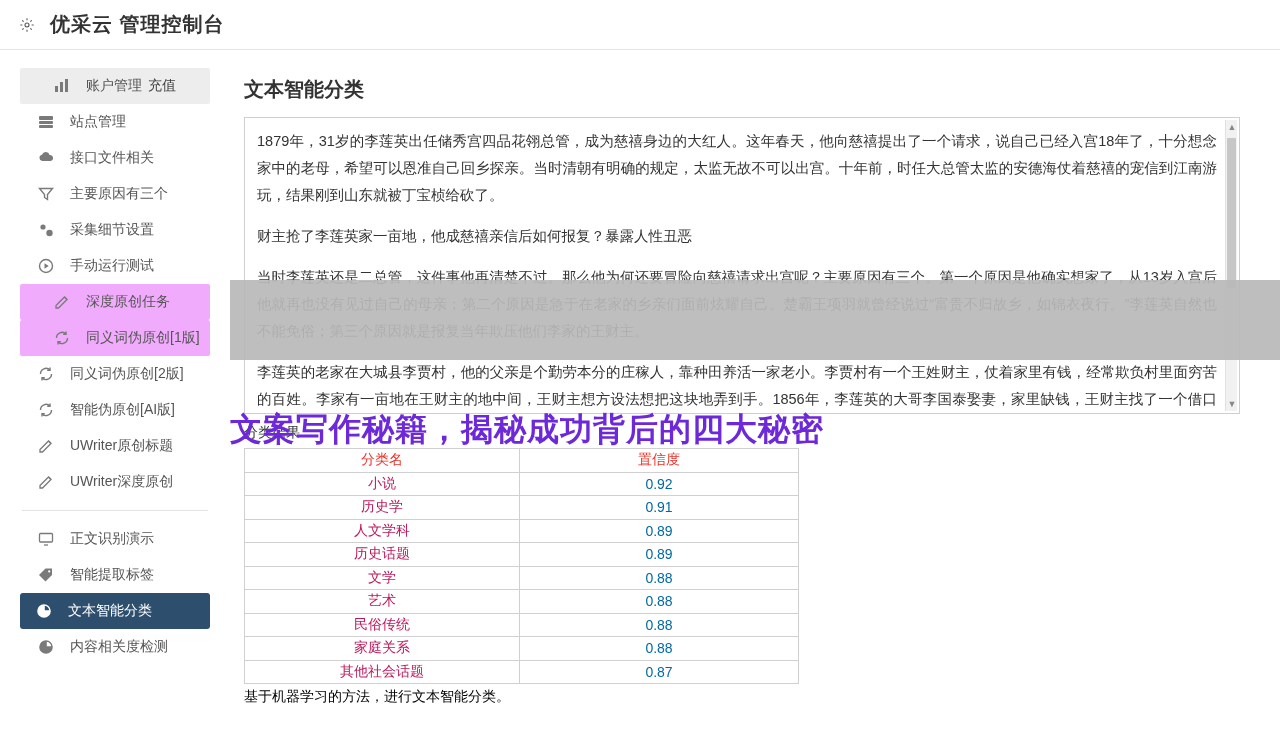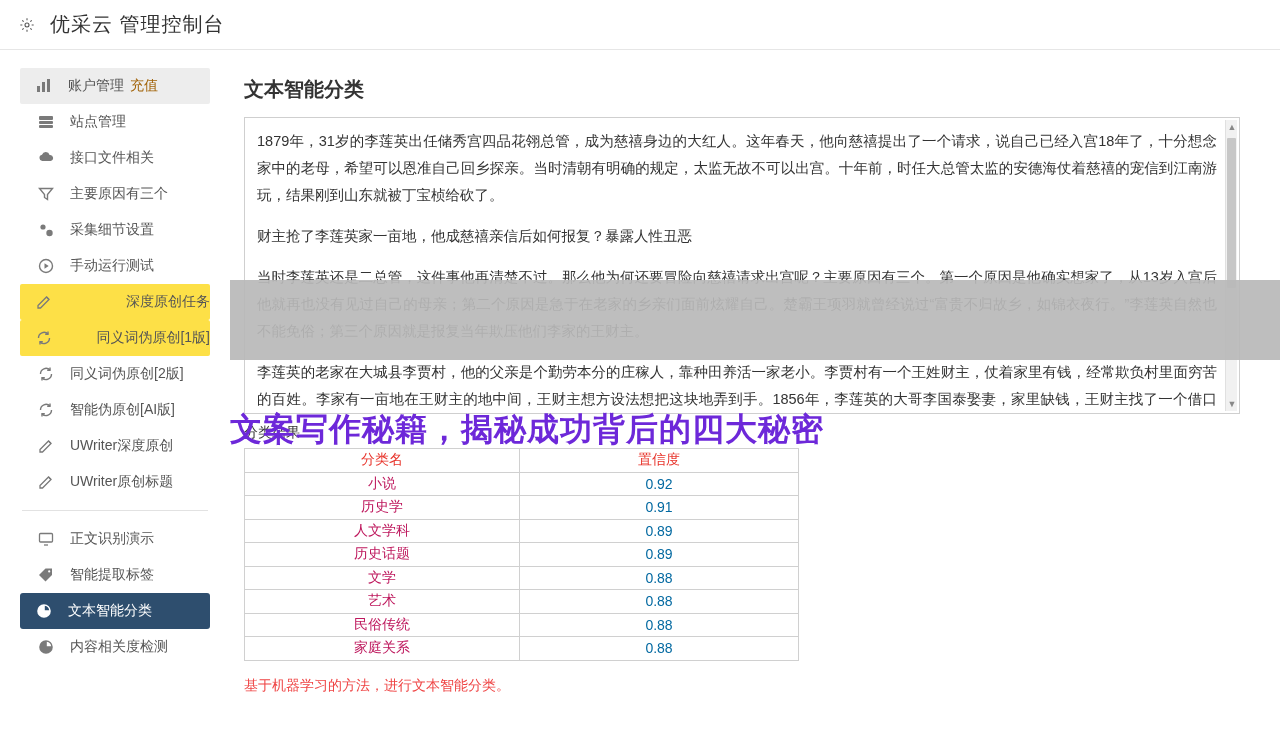--- a/index.html
+++ b/index.html
@@ -24,20 +24,21 @@
   .topbar .gear {
     width: 26px; height: 26px;
     margin-right: 10px;
     color: #555;
     display: flex; align-items: center; justify-content: center;
   }
   .topbar .brand {
     font-size: 20px;
     color: #333;
     letter-spacing: 1px;
+    font-weight: bold;
   }
   
   .layout { display: flex; height: 695px; }
   .sidebar {
     width: 230px;
     flex: 0 0 230px;
     padding-top: 18px;
     background: #fff;
     position: relative;
   }
@@ -63,26 +64,26 @@
     margin: 0 20px 0 20px;
     padding-left: 2px;
     border-radius: 3px;
     width: 190px;
   }
   .nav-item.active .ic { color: #fff; margin-left: 14px; }
   .nav-item.highlight {
     background: #ededed;
     margin: 0 20px;
     width: 190px;
-    padding-left: 2px;
+    padding-left: 20px;
     border-radius: 2px;
   }
   .nav-item.highlight .ic { margin-left: 14px; }
-  .nav-item.highlight.greyrow { background: #fde047; justify-content: space-between; }
-  .recharge { color: #a16207; margin-left: 6px; }
+  .nav-item.highlight.greyrow { background: #f0abfc; }
+  .recharge { color: #404040; margin-left: 6px; }
   .nav-sep {
     height: 1px;
     background: #e2e2e2;
     margin: 10px 22px 10px 22px;
   }
   
   .content {
     flex: 1;
     padding: 26px 40px 0 14px;
     position: relative;
@@ -162,23 +163,23 @@
     text-align: center;
     padding: 0;
   }
   table.result th {
     color: #e8342b;
     font-weight: normal;
   }
   table.result td.name { color: #be185d; width: 275px; }
   table.result td.conf { color: #0369a1; }
   .footnote {
-    margin-top: 16px;
+    margin-top: 4px;
     font-size: 14px;
-    color: #ef4444;
+    color: #000000;
   }
   .icon-svg { width: 16px; height: 16px; display:block; }
 </style>
 </head>
 <body>
 
 <div class="topbar">
   <span class="gear">
     <svg class="icon-svg" viewBox="0 0 24 24" width="22" height="22" fill="none" stroke="currentColor" stroke-width="1.6">
       <circle cx="12" cy="12" r="3"></circle>
@@ -297,31 +298,31 @@
       <span>智能伪原创[AI版]</span>
     </div>
 
     <div class="nav-item">
       <span class="ic">
         <svg class="icon-svg" viewBox="0 0 16 16" fill="none" stroke="currentColor" stroke-width="1.3">
             <path d="M2 11.5V14h2.5L13 5.5 10.5 3z"></path>
             <path d="M10.5 3L13 5.5"></path>
           </svg>
       </span>
-      <span>UWriter深度原创</span>
+      <span>UWriter原创标题</span>
     </div>
 
     <div class="nav-item">
       <span class="ic">
         <svg class="icon-svg" viewBox="0 0 16 16" fill="none" stroke="currentColor" stroke-width="1.3">
             <path d="M2 11.5V14h2.5L13 5.5 10.5 3z"></path>
             <path d="M10.5 3L13 5.5"></path>
           </svg>
       </span>
-      <span>UWriter原创标题</span>
+      <span>UWriter深度原创</span>
     </div>
 
     <div class="nav-sep"></div>
 
 
     <div class="nav-item">
       <span class="ic">
         <svg class="icon-svg" viewBox="0 0 16 16" fill="none" stroke="currentColor" stroke-width="1.3">
             <rect x="1.5" y="2.5" width="13" height="8.5" rx="1"></rect>
             <path d="M6 14h4"></path>
@@ -414,18 +415,22 @@
           <td class="conf">0.88</td>
         </tr>
         <tr>
           <td class="name">民俗传统</td>
           <td class="conf">0.88</td>
         </tr>
         <tr>
           <td class="name">家庭关系</td>
           <td class="conf">0.88</td>
         </tr>
+        <tr>
+          <td class="name">其他社会话题</td>
+          <td class="conf">0.87</td>
+        </tr>
       </tbody>
     </table>
 
     <div class="footnote">基于机器学习的方法，进行文本智能分类。</div>
   </div>
 </div>
 
 </body></html>

